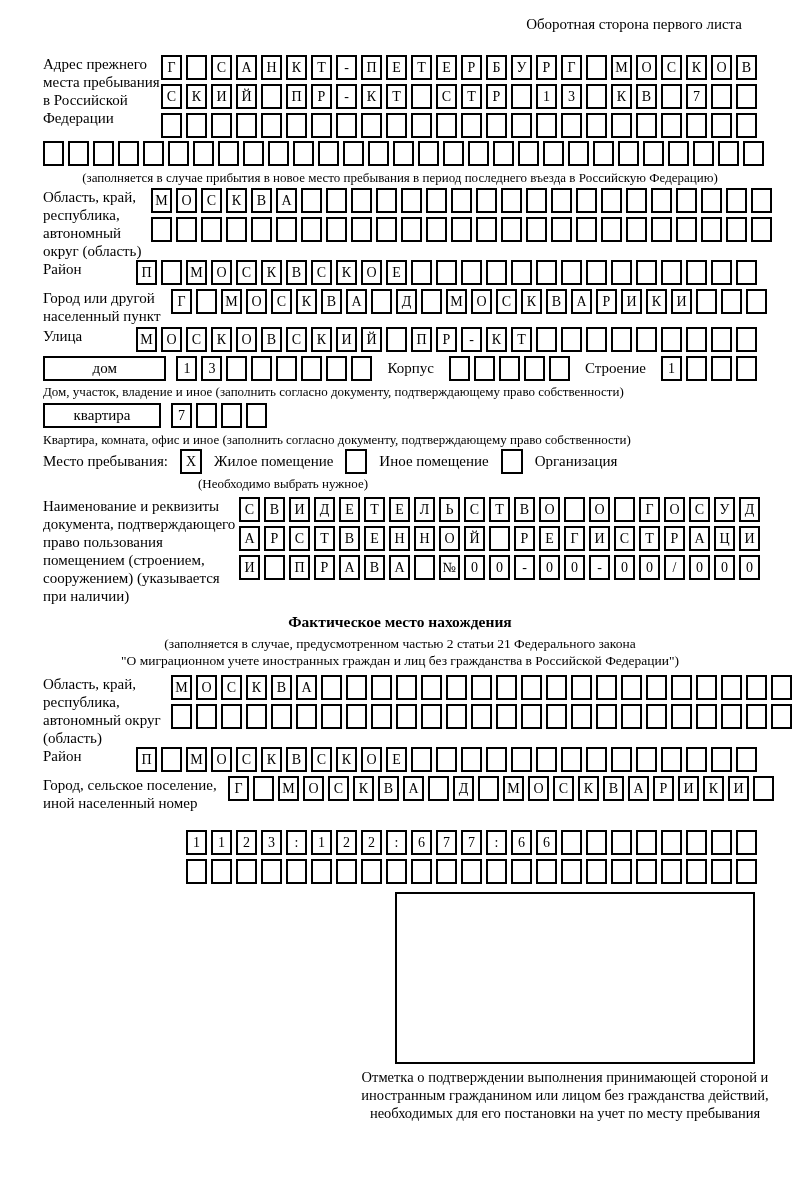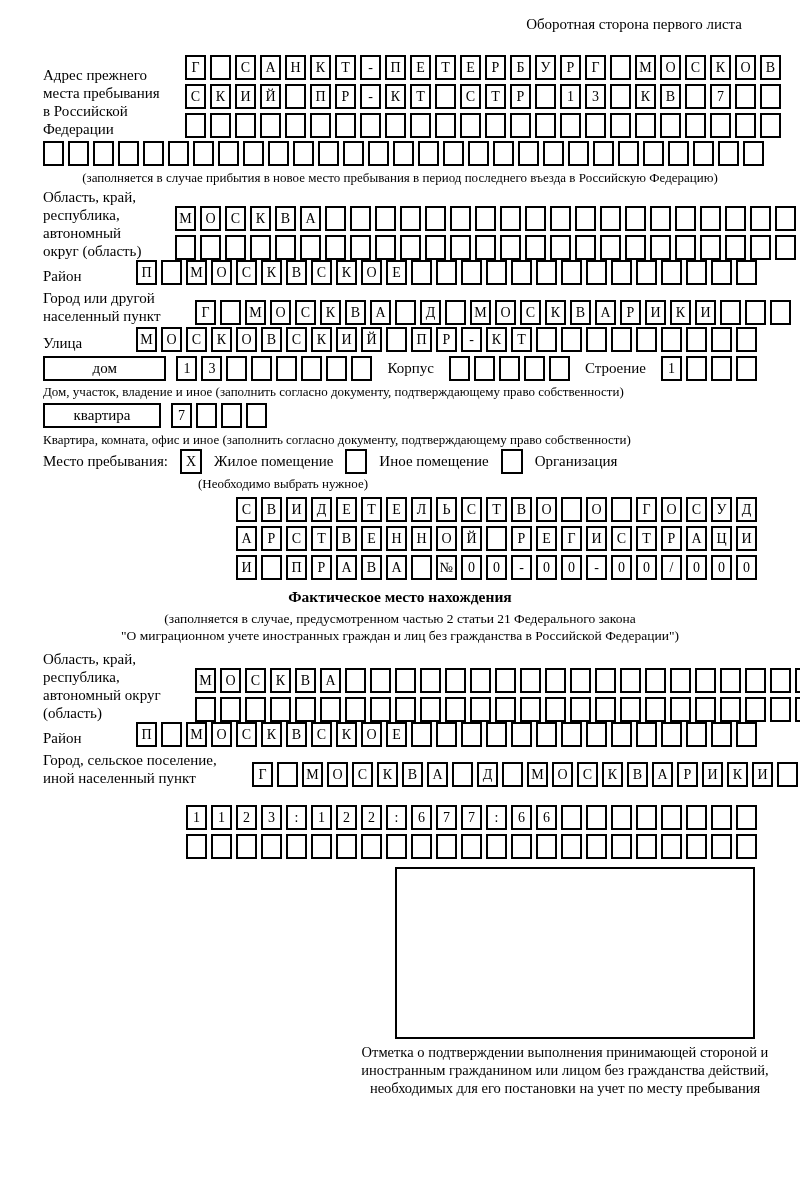--- a/index.html
+++ b/index.html
@@ -1,20 +1,20 @@
 <!DOCTYPE html>
 <html><head>
 <meta charset="utf-8">
 <style>
   html,body{margin:0;padding:0;background:#fff;overflow:hidden;}
   body{width:800px;height:1180px;color:#000;
        font-family:"Liberation Serif","DejaVu Serif",serif;font-size:15px;}
   .page{box-sizing:border-box;width:800px;height:1180px;padding:14px 43px 0 43px;position:relative;}
   .top-note{text-align:right;margin:2px 15px 22px 0;font-size:15px;}
-  .frow{display:flex;align-items:flex-end;gap:24px;}
+  .frow{display:flex;align-items:flex-start;}
   .label{flex:0 0 auto;line-height:18px;font-size:15px;}
   .boxcol{margin-left:auto;display:flex;flex-direction:column;gap:4px;align-items:flex-end;}
   .boxrow{display:flex;gap:4px;}
   .boxrow.right{margin-left:auto;}
   .boxrow.stretch{width:100%;justify-content:space-between;}
   .cell,.checkbox{box-sizing:border-box;flex:0 0 21px;width:21px;height:25px;border:2px solid #000;
        display:inline-flex;align-items:center;justify-content:center;
        font-size:14px;line-height:1;background:#fff;}
   .checkbox{flex:0 0 22px;width:22px;}
   .note{font-size:13px;line-height:15px;margin:3px 0 3px 0;}
@@ -364,20 +364,21 @@
     <span class="checkbox">X</span>
     <span>Жилое помещение</span>
     <span class="checkbox"></span>
     <span>Иное помещение</span>
     <span class="checkbox"></span>
     <span>Организация</span>
   </div>
   <div class="mesto-note">(Необходимо выбрать нужное)</div>
 
   <div class="frow mb6">
+    <div class="label w196">Наименование и реквизиты документа, подтверждающего право пользования помещением (строением, сооружением) (указывается при наличии)</div>
     <div class="boxcol">
       <div class="boxrow">
           <div class="cell">С</div>
           <div class="cell">В</div>
           <div class="cell">И</div>
           <div class="cell">Д</div>
           <div class="cell">Е</div>
           <div class="cell">Т</div>
           <div class="cell">Е</div>
           <div class="cell">Л</div>
@@ -533,21 +534,21 @@
         <div class="cell"></div>
         <div class="cell"></div>
         <div class="cell"></div>
         <div class="cell"></div>
         <div class="cell"></div>
         <div class="cell"></div>
       </div>
   </div>
 
   <div class="frow mb4">
-    <div class="label w185">Город, сельское поселение, иной населенный пункт</div>
+    <div class="label w185">Город, сельское поселение, иной населенный номер</div>
     <div class="boxrow right">
         <div class="cell">Г</div>
         <div class="cell"></div>
         <div class="cell">М</div>
         <div class="cell">О</div>
         <div class="cell">С</div>
         <div class="cell">К</div>
         <div class="cell">В</div>
         <div class="cell">А</div>
         <div class="cell"></div>

